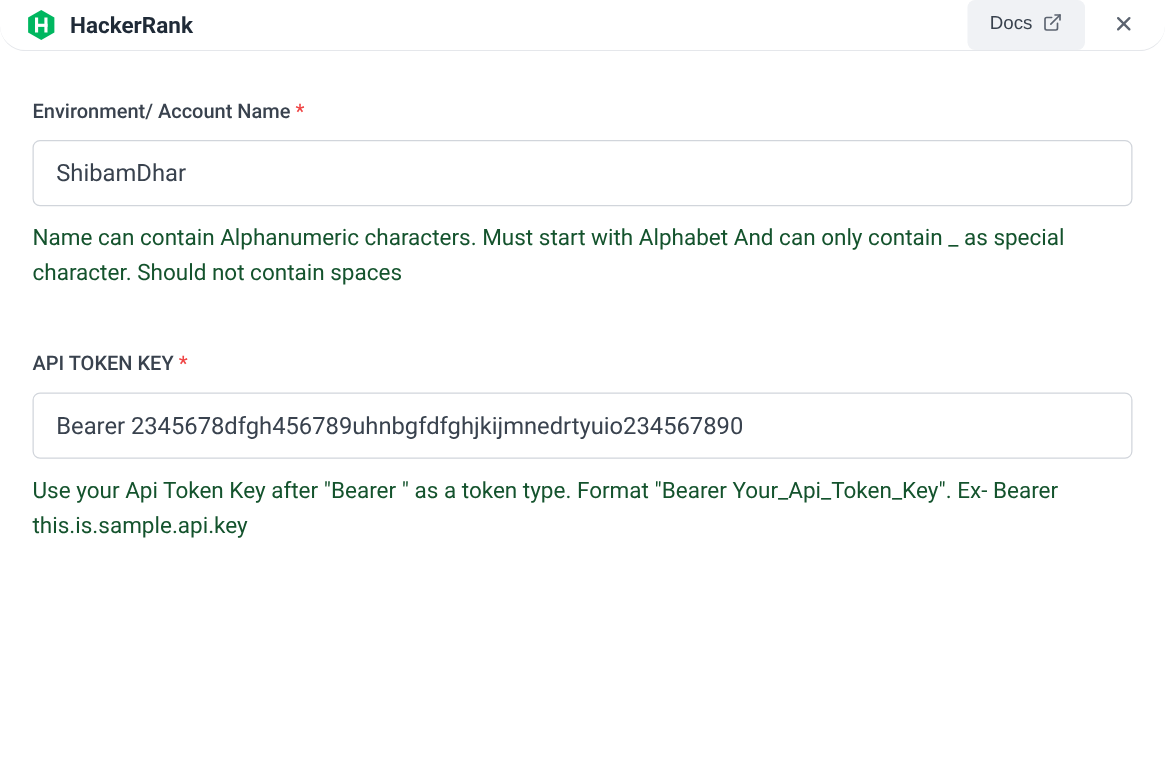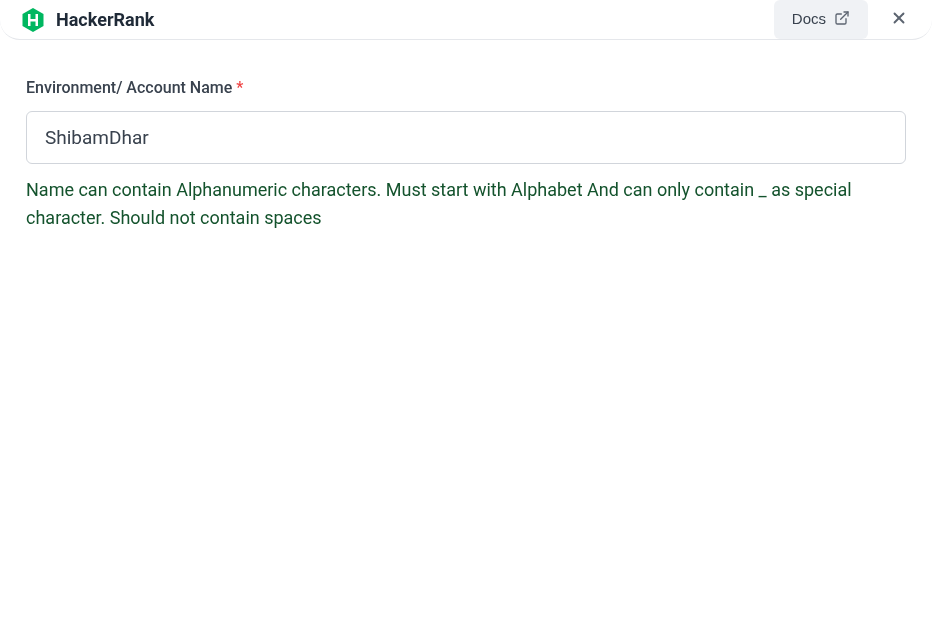--- a/index.html
+++ b/index.html
@@ -141,13 +141,21 @@
 <div class="content">
   <div class="form-group">
     <label class="label">
       <span>Environment/ Account Name</span>
       <span class="required"> *</span>
     </label>
     <input type="text" class="text-input" value="ShibamDhar" style="">
     <div class="helper-text">Name can contain Alphanumeric characters. Must start with Alphabet And can only contain _ as special character. Should not contain spaces</div>
   </div>
 
+  <div class="form-group">
+    <label class="label">
+      <span>API TOKEN KEY</span>
+      <span class="required"> *</span>
+    </label>
+    <input type="text" class="text-input" value="Bearer 2345678dfgh456789uhnbgfdfghjkijmnedrtyuio234567890" style="">
+    <div class="helper-text">Use your Api Token Key after "Bearer " as a token type. Format "Bearer Your_Api_Token_Key". Ex- Bearer this.is.sample.api.key</div>
+  </div>
 </div>
 
 </body></html>

